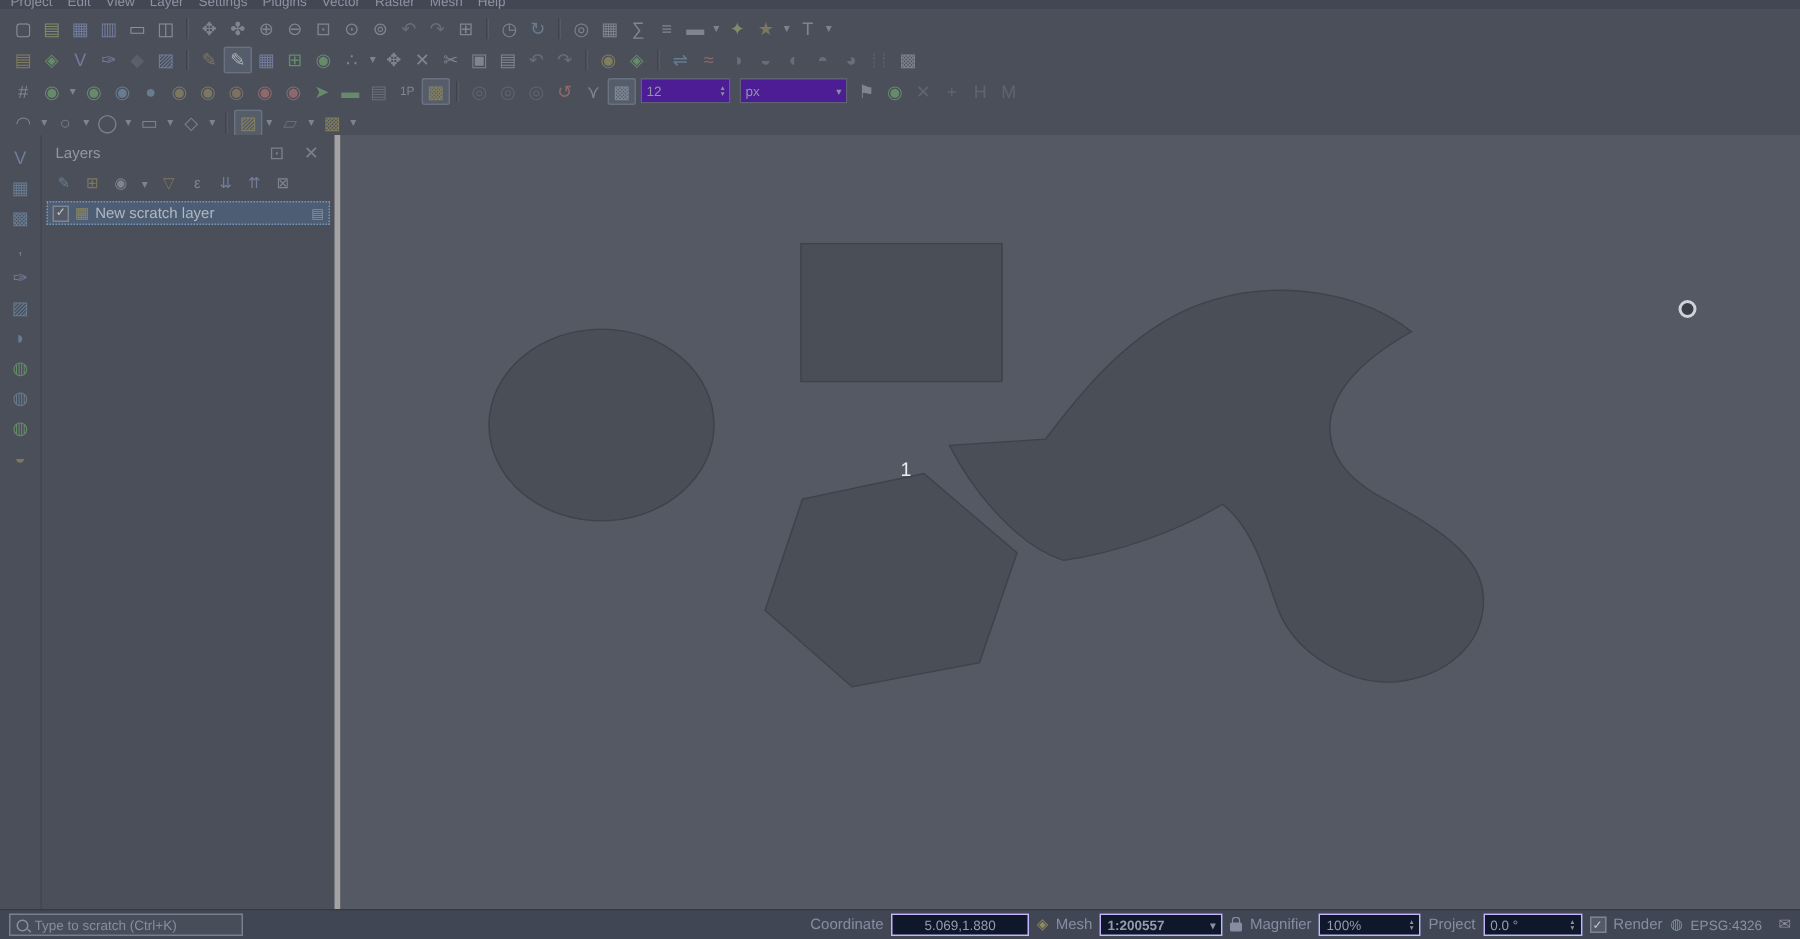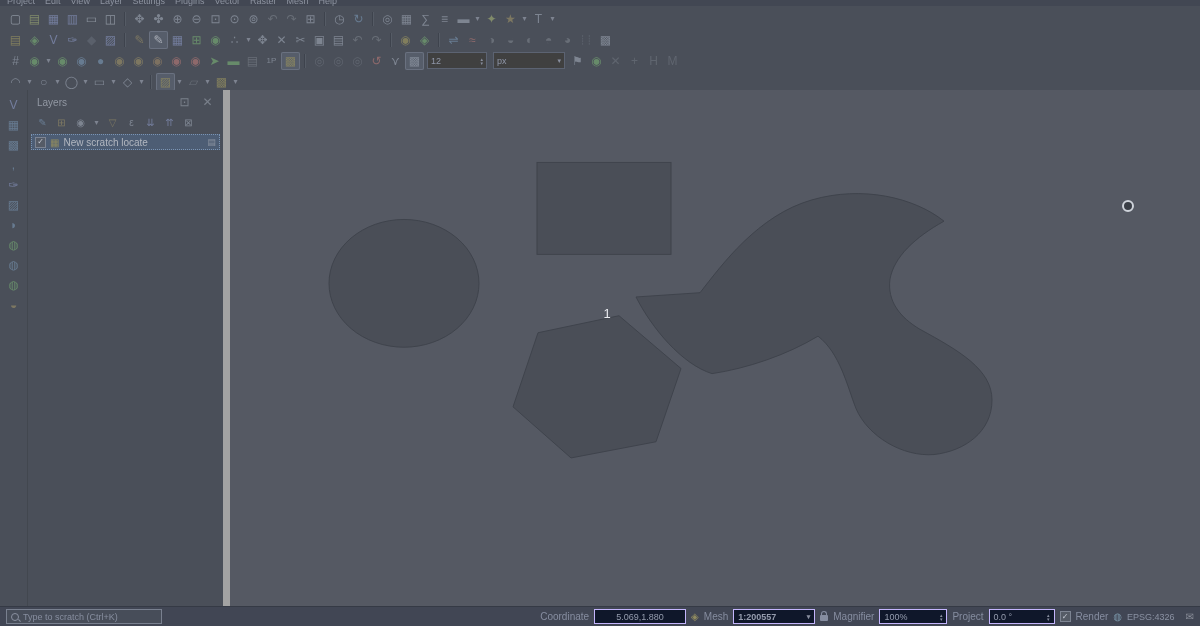--- a/index.html
+++ b/index.html
@@ -11,31 +11,31 @@
   #menubar .mi{cursor:default;}
   
   #toolbars{padding:2px 0 0 4px;background:#4a4f59;}
   .tbrow{display:flex;align-items:center;height:21px;padding-left:2px;}
   .ticon{width:19px;height:18px;display:flex;align-items:center;justify-content:center;border-radius:2px;flex:0 0 auto;}
   .ticon .g{font-size:12px;line-height:1;opacity:.8;}
   .ticon.active{background:#565d6a;box-shadow:inset 0 0 0 1px #6a7180;}
   .tsep{width:1px;height:14px;background:#3e434d;border-right:1px solid #555b65;margin:0 4px;flex:0 0 auto;}
   .tcaret{font-size:8px;color:#7d8390;width:9px;text-align:center;flex:0 0 auto;}
   .tdots{color:#5f6570;font-size:9px;margin:0 3px;letter-spacing:1px;flex:0 0 auto;}
-  .tspin,.tcombo{height:15px;background:#404040;border:1px solid #5c6372;display:flex;align-items:center;
+  .tspin,.tcombo{height:15px;background:#4c1d95;border:1px solid #5c6372;display:flex;align-items:center;
        font-size:9px;color:#8f96a8;padding:0 3px;margin:0 3px;flex:0 0 auto;}
   .tspin{width:52px;justify-content:space-between;}
   .tcombo{width:64px;justify-content:space-between;}
   .arrs{display:flex;flex-direction:column;font-size:5px;line-height:4px;color:#8a90a0;}
   
   #main{position:absolute;top:90px;left:0;right:0;bottom:19px;display:flex;}
   #side-toolbar{width:27px;border-right:1px solid #42474f;display:flex;flex-direction:column;align-items:center;
        padding-top:7px;gap:4px;background:#4a4f59;flex:0 0 auto;}
   #side-toolbar .ticon{width:20px;height:16px;}
-  #layers-panel{width:195px;border-right:7px solid #a3a3a3;background:#4a4f59;flex:0 0 auto;}
+  #layers-panel{width:195px;border-right:4px solid #a3a3a3;background:#4a4f59;flex:0 0 auto;}
   .panel-header{display:flex;justify-content:space-between;align-items:center;padding:3px 6px 0 9px;font-size:10px;color:#9298a3;}
   .panel-btns{display:flex;gap:4px;font-size:8px;color:#868d98;}
   .panel-tools{display:flex;gap:4px;padding:5px 4px 3px 7px;align-items:center;}
   .panel-tools .ticon{width:15px;height:13px;}
   .panel-tools .g{font-size:10px;}
   .layer-row{margin:2px 3px 0 3px;display:flex;align-items:center;gap:4px;background:#4d5d74;
        border:1px dotted #7a94b4;height:14px;padding:0 3px;font-size:10px;color:#b2b7c0;}
   .cbx{width:9px;height:9px;background:#555b66;border:1px solid #7d8492;display:flex;align-items:center;
        justify-content:center;font-size:8px;color:#c4c9d2;line-height:1;flex:0 0 auto;}
   .layer-glyph{font-size:10px;color:#8f8a5f;}
@@ -471,21 +471,21 @@
           <span class="ticon">
             <span class="g" style="color: rgb(125, 136, 173);">⇈</span>
           </span>
           <span class="ticon">
             <span class="g" style="color: rgb(139, 147, 160);">⊠</span>
           </span>
         </div>
       <div class="layer-row">
         <span class="cbx">✓</span>
         <span class="layer-glyph">▦</span>
-        <span class="layer-name">New scratch locate</span>
+        <span class="layer-name">New scratch layer</span>
         <span class="mem-ind">▤</span>
       </div>
     </div>
 
     <div id="canvas">
       <svg width="976" height="517" viewBox="224 90 976 607" preserveAspectRatio="none">
         <g fill="#4a4e57" stroke="#3e424b" stroke-width="1">
           <rect x="531" y="175" width="134" height="108"></rect>
           <circle cx="398" cy="317" r="75"></circle>
           <polygon points="613,355 675,417 650,503 565,522 507,462 532,375"></polygon>

